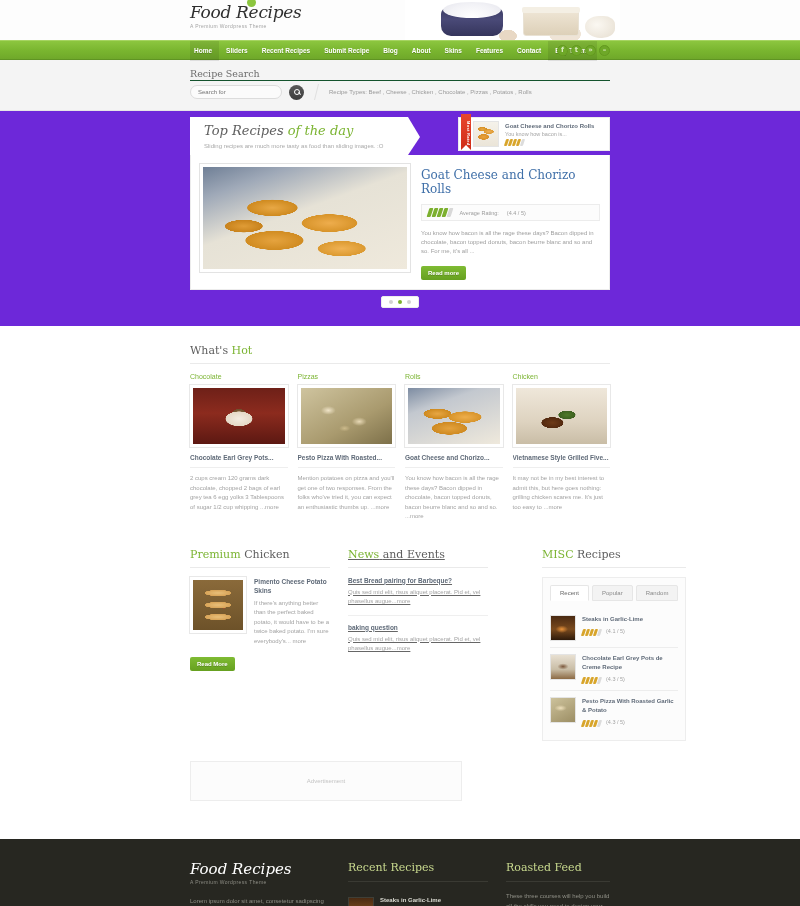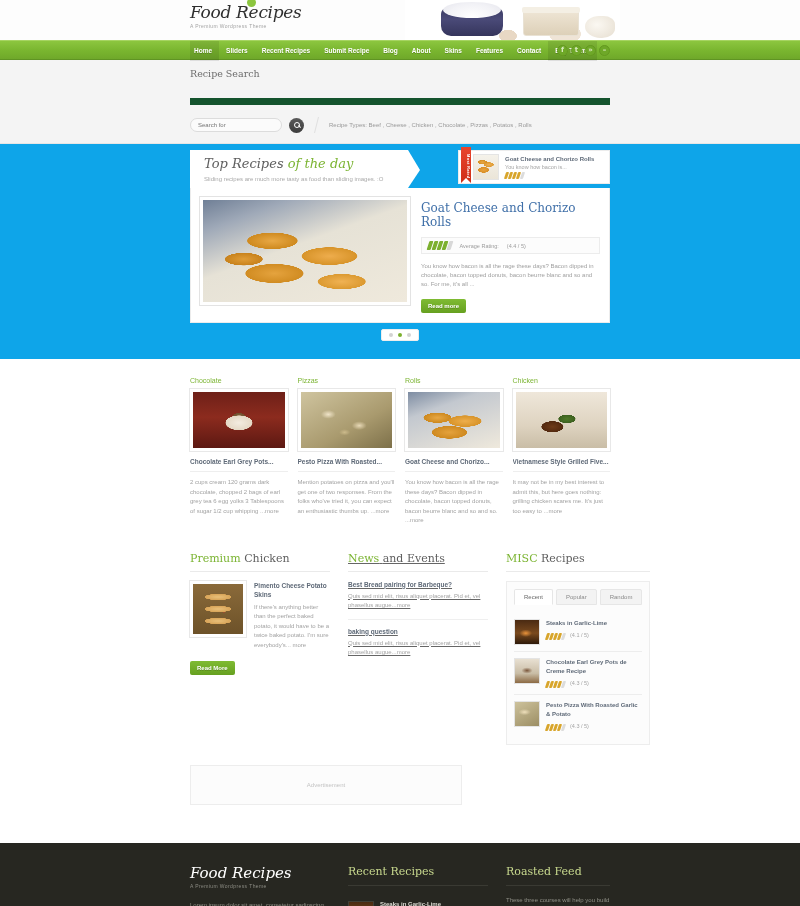--- a/index.html
+++ b/index.html
@@ -104,22 +104,22 @@
 
   
   .searchbar {
     background: #f4f4f4;
     border-bottom: 1px solid #e6e6e6;
     padding: 8px 0 10px;
   }
   .searchbar-inner { width: 420px; margin: 0 auto; }
   .search-title {
     font-family: "DejaVu Serif", serif;
-    font-size: 9.5px; color: #6d6d6d; margin-bottom: 12px;
-    padding-bottom: 19px; border-bottom: 7px solid #14532d;
+    font-size: 9.5px; color: #6d6d6d; margin-bottom: 3px;
+    padding-bottom: 1px; border-bottom: 1px solid #14532d;
   }
   .search-row { display: flex; align-items: center; }
   .search-input {
     width: 92px; height: 14px; border-radius: 7px;
     border: 1px solid #dcdcdc; background: #fbfbfb;
     font-size: 6px; color: #aaa; padding: 0 7px;
     font-family: "Liberation Sans", sans-serif; outline: none;
   }
   .search-btn {
     width: 15px; height: 15px; border-radius: 50%; margin-left: 7px;
@@ -132,21 +132,21 @@
   }
   .search-btn:before {
     content: ""; position: absolute; left: 8.5px; top: 8.5px;
     width: 3px; height: 1.2px; background: #fff; transform: rotate(45deg);
   }
   .search-sep { width: 1px; height: 16px; background: #e0e0e0; margin: 0 12px; transform: skewX(-14deg); }
   .recipe-types { font-size: 6px; color: #9a9a9a; }
   .recipe-types b { font-weight: normal; color: #9a9a9a; }
 
   
-  .slider-wrap { background: #0ea5e9; padding: 6px 0 18px; }
+  .slider-wrap { background: #6d28d9; padding: 6px 0 18px; }
   .slider-head { width: 420px; margin: 0 auto; position: relative; height: 38px; }
   .slider-head-left {
     position: absolute; left: 0; top: 0; width: 230px; height: 38px;
     background: #ffffff;
     clip-path: polygon(0 0, 218px 0, 230px 20px, 218px 38px, 0 38px);
     padding: 6px 0 0 14px;
   }
   .slider-title {
     font-family: "DejaVu Serif", serif; font-style: italic;
     font-size: 13px; color: #5e5e5e; line-height: 15px;
@@ -279,21 +279,21 @@
     font-size: 6.5px; color: #5f6a78; font-weight: bold;
     padding-bottom: 6px; border-bottom: 1px solid #eee; margin-bottom: 6px;
     cursor: pointer; white-space: nowrap; overflow: hidden;
   }
   .hot-ex { font-size: 6px; color: #a3a3a3; line-height: 9.5px; }
 
   
   .cols { display: flex; gap: 18px; padding-top: 26px; }
   .col-a { width: 140px; flex: 0 0 140px; }
   .col-b { width: 140px; flex: 0 0 140px; text-decoration: underline; }
-  .col-c { flex: 1; }
+  .col-c { flex: 1; margin-left: 36px; }
 
   .ws-body { display: flex; gap: 8px; }
   .ws-img {
     width: 56px; height: 56px; flex: 0 0 56px;
     border: 3px solid #fff; outline: 1px solid #e8e8e8;
     background:
       radial-gradient(ellipse 22px 5px at 50% 26%, #e9c07a 0%, #d8a458 60%, rgba(0,0,0,0) 62%),
       radial-gradient(ellipse 22px 5px at 50% 50%, #e9c07a 0%, #d8a458 60%, rgba(0,0,0,0) 62%),
       radial-gradient(ellipse 22px 5px at 50% 74%, #e9c07a 0%, #d8a458 60%, rgba(0,0,0,0) 62%),
       radial-gradient(circle 2px at 36% 30%, #c0392b, rgba(0,0,0,0) 60%),
@@ -468,20 +468,24 @@
     <div class="slider-dots">
       <div class="dots-holder">
         <span class="dot"></span>
         <span class="dot active"></span>
         <span class="dot"></span>
       </div>
     </div>
   </div>
 
   <div class="container whats-hot">
+    <div class="sec-head">
+      <span>What's</span>
+      <span class="grn">Hot</span>
+    </div>
     <div class="hot-grid">
       <div class="hot-card">
         <div class="hot-cat">Chocolate</div>
         <div class="hot-img i1"></div>
         <div class="hot-title">Chocolate Earl Grey Pots...</div>
         <div class="hot-ex">2 cups cream 120 grams dark chocolate, chopped 2 bags of earl grey tea 6 egg yolks 3 Tablespoons of sugar 1/2 cup whipping ...more</div>
       </div>
       <div class="hot-card">
         <div class="hot-cat">Pizzas</div>
         <div class="hot-img i2"></div>

